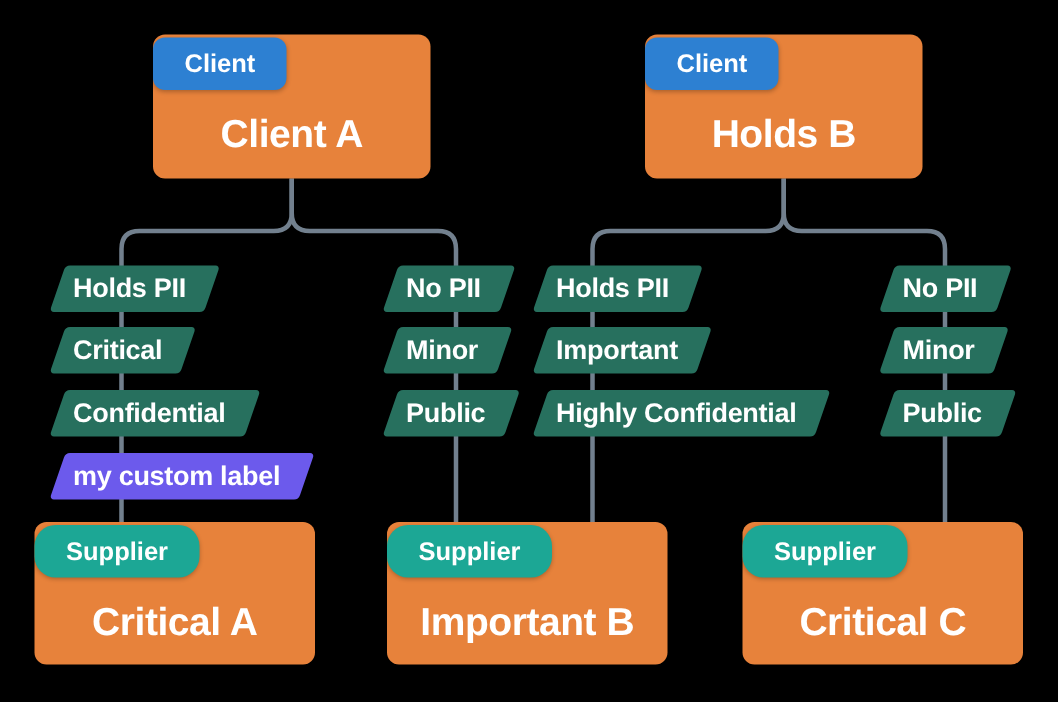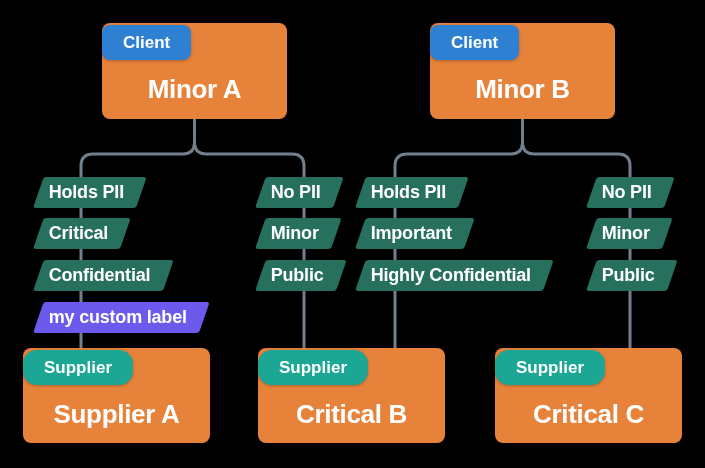--- a/index.html
+++ b/index.html
@@ -60,32 +60,32 @@
       <div class="edge-label" style="left: 355px; top: 177px;"><span class="lbl-text">Holds PII</span></div>
       <div class="edge-label" style="left: 355px; top: 218px;"><span class="lbl-text">Important</span></div>
       <div class="edge-label" style="left: 355px; top: 260px;"><span class="lbl-text">Highly Confidential</span></div>
       <div class="edge-label" style="left: 586px; top: 177px;"><span class="lbl-text">No PII</span></div>
       <div class="edge-label" style="left: 586px; top: 218px;"><span class="lbl-text">Minor</span></div>
       <div class="edge-label" style="left: 586px; top: 260px;"><span class="lbl-text">Public</span></div>
     </div>
   <div id="nodes">
       <div class="node" style="left: 102px; top: 23px; width: 185px; height: 96px;">
         <div class="node-badge badge-client">Client</div>
-        <div class="node-title">Minor A</div>
+        <div class="node-title">Client A</div>
       </div>
       <div class="node" style="left: 430px; top: 23px; width: 185px; height: 96px;">
         <div class="node-badge badge-client">Client</div>
-        <div class="node-title">Minor B</div>
+        <div class="node-title">Holds B</div>
       </div>
       <div class="node" style="left: 23px; top: 348px; width: 187px; height: 95px;">
         <div class="node-badge badge-supplier">Supplier</div>
-        <div class="node-title">Supplier A</div>
+        <div class="node-title">Critical A</div>
       </div>
       <div class="node" style="left: 258px; top: 348px; width: 187px; height: 95px;">
         <div class="node-badge badge-supplier">Supplier</div>
-        <div class="node-title">Critical B</div>
+        <div class="node-title">Important B</div>
       </div>
       <div class="node" style="left: 495px; top: 348px; width: 187px; height: 95px;">
         <div class="node-badge badge-supplier">Supplier</div>
         <div class="node-title">Critical C</div>
       </div>
     </div>
 </div>
 
 </body></html>

